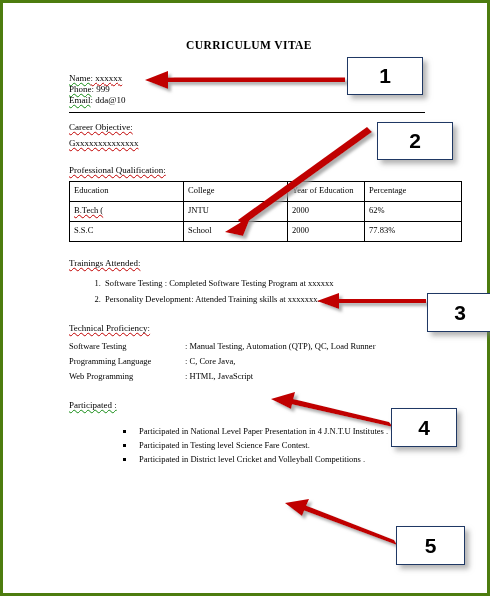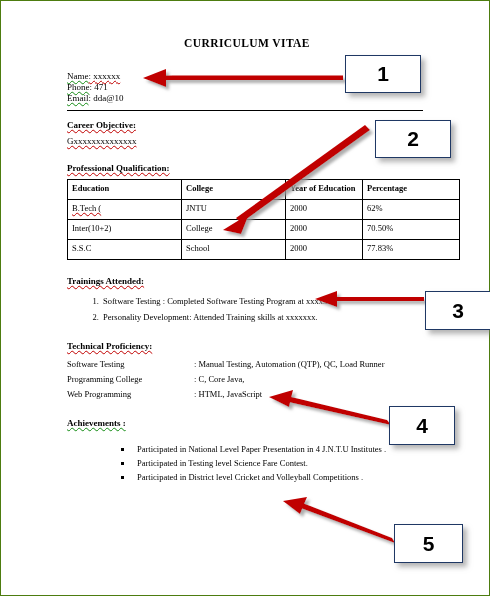--- a/index.html
+++ b/index.html
@@ -7,21 +7,21 @@
     width:490px;height:596px;
     background:#ffffff;
     font-family:"Liberation Serif", serif;
     color:#000000;
     overflow:hidden;
     position:relative;
   }
   #page{
     position:absolute;inset:0;
     background:#ffffff;
-    border:1px solid #4d7c0f;
+    border:3px solid #4d7c0f;
     box-sizing:border-box;
   }
   #doc{
     position:absolute;
     left:66px;top:36px;
     width:360px;
   }
   .cv-title{
     text-align:center;
     font-weight:bold;
@@ -30,21 +30,21 @@
     margin:0 0 22px 0;
     font-family:"Liberation Serif", serif;
   }
   .line{
     font-size:9px;
     line-height:11px;
     white-space:nowrap;
   }
   .sect-head{
     font-size:9px;
-    font-weight:bold;
+    font-weight:normal;
     text-decoration:underline;
     margin:0;
     white-space:nowrap;
   }
   .hr{
     border:0;border-top:1px solid #000;
     margin:6px 0 9px 0;
     width:356px;
   }
   .sp6{height:6px;}
@@ -67,21 +67,21 @@
   }
   table.edu td,table.edu th{
     border:1px solid #000;
     font-size:8.5px;
     padding:3px 4px;
     vertical-align:top;
     text-align:left;
     font-weight:normal;
     height:13px;
   }
-  table.edu th{font-weight:bold;}
+  table.edu th{font-weight:normal;}
   .c1{width:105px;}
   .c2{width:95px;}
   .c3{width:68px;}
   .c4{width:88px;}
   
   ol.train{
     margin:7px 0 0 0;
     padding-left:34px;
     font-size:8.5px;
     line-height:16px;
@@ -94,21 +94,21 @@
     line-height:14px;
     list-style-type:square;
   }
   ul.ach li{padding-left:4px;margin-left:30px;}
   
   .tp{
     margin-top:6px;
     font-size:8.5px;
     line-height:15px;
   }
-  .tp .row{display:flex;white-space:nowrap;gap:11px;}
+  .tp .row{display:flex;white-space:nowrap;}
   .tp .k{width:116px;flex:0 0 116px;}
   .tp .v{flex:1 1 auto;}
   
   .callout{
     position:absolute;
     background:#ffffff;
     border:1.5px solid #1f3864;
     box-shadow:4px 4px 5px rgba(120,120,120,.55);
     font-family:"Liberation Sans", sans-serif;
     font-size:21px;
@@ -133,21 +133,21 @@
 
   <div id="doc">
 
     <div class="cv-title">CURRICULUM VITAE</div>
 
     <div>
       <div class="line">
         <span class="sqg">Name</span><span class="sq">: xxxxxx</span>
       </div>
       <div class="line">
-        <span class="sqg">Phone</span><span>: 471</span>
+        <span class="sqg">Phone</span><span>: 999</span>
       </div>
       <div class="line">
         <span class="sqg">Email</span><span>: dda@10</span>
       </div>
     </div>
 
     <hr class="hr">
 
     <div class="sect-head sq">Career Objective:</div>
     <div class="sp6"></div>
@@ -167,26 +167,20 @@
         </tr>
       </thead>
       <tbody>
         <tr>
           <td class="sq">B.Tech (</td>
           <td>JNTU</td>
           <td>2000</td>
           <td>62%</td>
         </tr>
         <tr>
-          <td>Inter(10+2)</td>
-          <td>College</td>
-          <td>2000</td>
-          <td>70.50%</td>
-        </tr>
-        <tr>
           <td>S.S.C</td>
           <td>School</td>
           <td>2000</td>
           <td>77.83%</td>
         </tr>
       </tbody>
     </table>
 
     <div class="sp16"></div>
 
@@ -198,32 +192,32 @@
 
     <div class="sp16"></div>
 
     <div class="sect-head sq">Technical Proficiency:</div>
     <div class="tp">
       <div class="row">
         <span class="k">Software Testing</span>
         <span class="v">: Manual Testing, Automation (QTP), QC, Load Runner</span>
       </div>
       <div class="row">
-        <span class="k">Programming College</span>
+        <span class="k">Programming Language</span>
         <span class="v">: C, Core Java,</span>
       </div>
       <div class="row">
         <span class="k">Web Programming</span>
         <span class="v">: HTML, JavaScript</span>
       </div>
     </div>
 
     <div class="sp16"></div>
 
-    <div class="sect-head sqg">Achievements :</div>
+    <div class="sect-head sqg">Participated :</div>
     <ul class="ach">
       <li>Participated in National Level Paper Presentation in 4 J.N.T.U Institutes .</li>
       <li>Participated in Testing level Science Fare Contest.</li>
       <li>Participated in District level Cricket and Volleyball Competitions .</li>
     </ul>
 
   </div>
 
   <svg id="arrows" viewBox="0 0 490 596">
     <defs>

